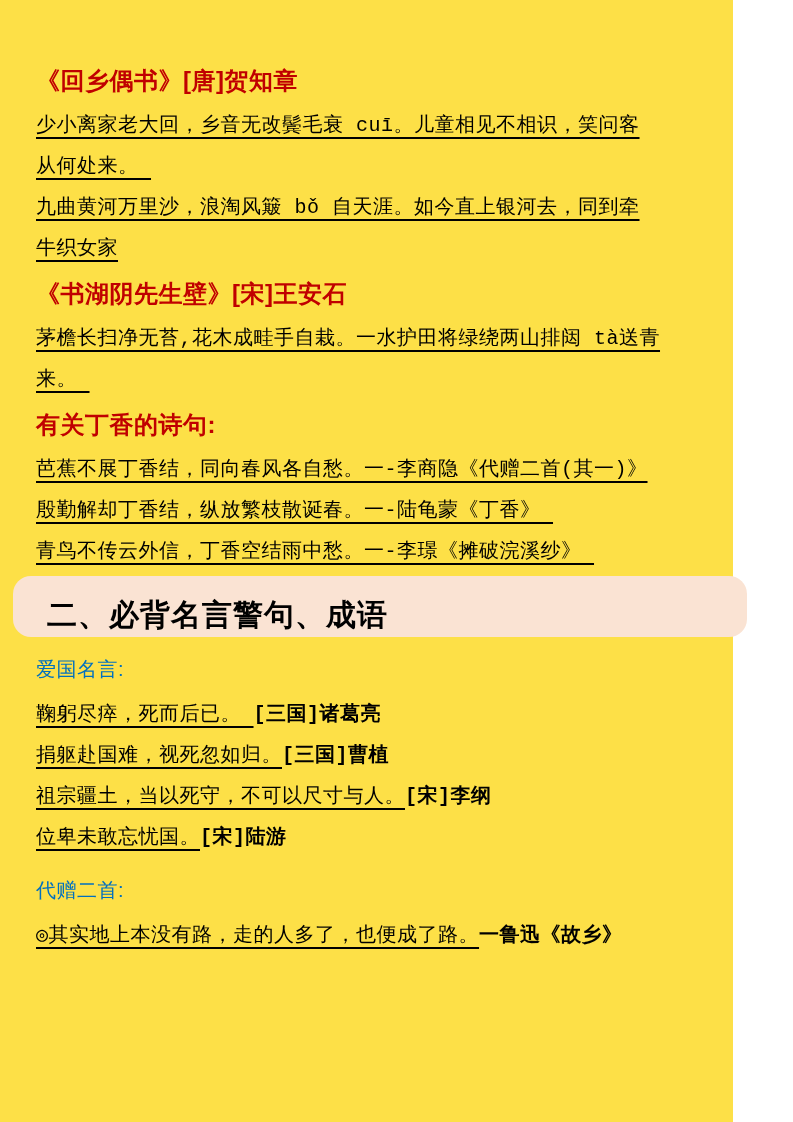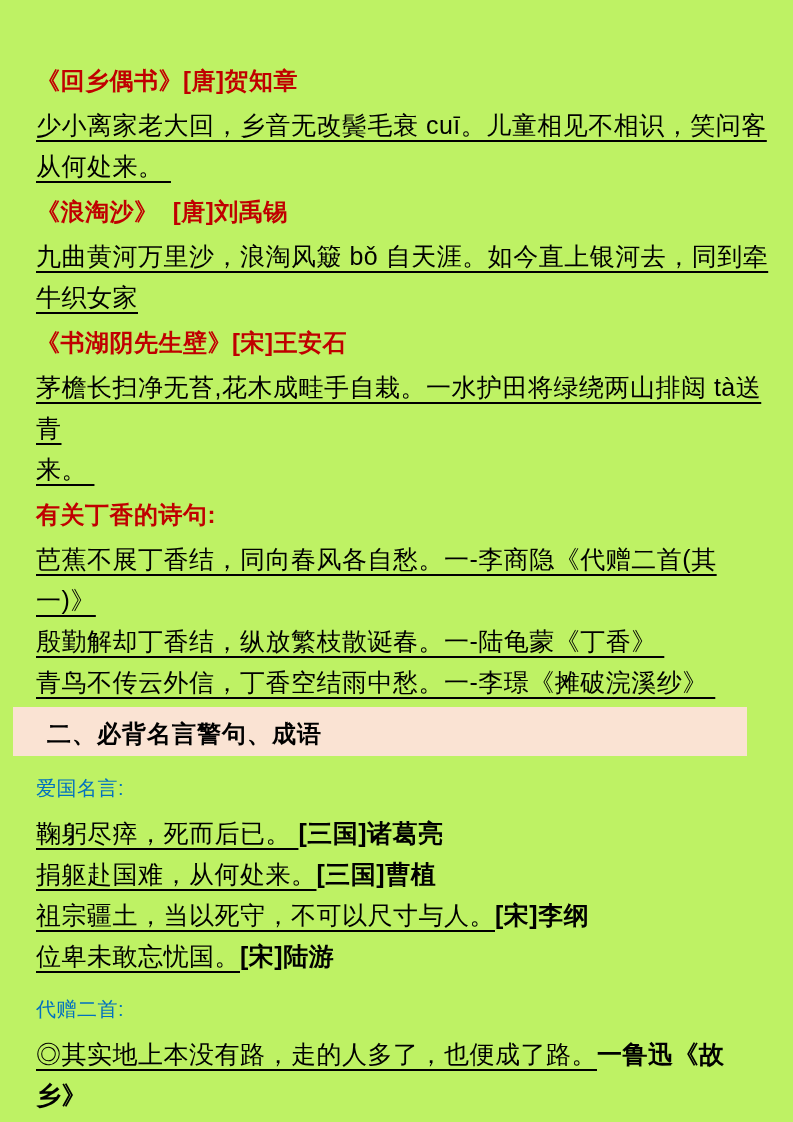--- a/index.html
+++ b/index.html
@@ -9,31 +9,32 @@
   }
   body {
     width: 793px;
     height: 1122px;
     font-family: "Liberation Sans", sans-serif;
     color: #000000;
     overflow: hidden;
   }
   .page {
     box-sizing: border-box;
-    width: 793px;
+    width: 733px;
     height: 1122px;
     padding: 56px 18px 0 36px;
-    background: #bef264;
+    background: #fde047;
   }
   .line {
-    font-size: 25px;
+    font-size: 20px;
     line-height: 41px;
     font-weight: 500;
     white-space: pre-wrap;
     letter-spacing: 0.5px;
+    font-family: Liberation Mono, monospace;
   }
   .u {
     text-decoration: underline;
     text-decoration-thickness: 2px;
     text-underline-offset: 6px;
   }
   .heading-red {
     color: #C00000;
     font-size: 24px;
     line-height: 41px;
@@ -48,57 +49,57 @@
     line-height: 41px;
     font-weight: 400;
     margin: 12px 0 4px 0;
     letter-spacing: 0.5px;
   }
   .banner {
     box-sizing: border-box;
     margin: 4px 0 8px -23px;
     width: 734px;
     background: #FAE3D3;
-    padding: 6px 10px 2px 34px;
-    font-size: 24px;
+    padding: 18px 10px 2px 34px;
+    font-size: 30px;
     line-height: 41px;
     font-weight: 700;
     color: #000000;
     letter-spacing: 1px;
+    border-radius: 18px;
   }
   .author {
     font-weight: 700;
   }
 </style>
 </head>
 <body>
 
 <main class="page">
 
   <div class="heading-red">《回乡偶书》[唐]贺知章</div>
   <div class="line"><span class="u">少小离家老大回，乡音无改鬓毛衰 cuī。儿童相见不相识，笑问客</span></div>
   <div class="line"><span class="u">从何处来。 </span></div>
 
-  <div class="heading-red">《浪淘沙》  [唐]刘禹锡</div>
   <div class="line"><span class="u">九曲黄河万里沙，浪淘风簸 bǒ 自天涯。如今直上银河去，同到牵</span></div>
   <div class="line"><span class="u">牛织女家</span></div>
 
   <div class="heading-red">《书湖阴先生壁》[宋]王安石</div>
   <div class="line"><span class="u">茅檐长扫净无苔,花木成畦手自栽。一水护田将绿绕两山排闼 tà送青</span></div>
   <div class="line"><span class="u">来。 </span></div>
 
   <div class="heading-red">有关丁香的诗句:</div>
   <div class="line"><span class="u">芭蕉不展丁香结，同向春风各自愁。一-李商隐《代赠二首(其一)》</span></div>
   <div class="line"><span class="u">殷勤解却丁香结，纵放繁枝散诞春。一-陆龟蒙《丁香》 </span></div>
   <div class="line"><span class="u">青鸟不传云外信，丁香空结雨中愁。一-李璟《摊破浣溪纱》 </span></div>
 
   <div class="banner">二、必背名言警句、成语</div>
 
   <div class="heading-blue">爱国名言:</div>
   <div class="line"><span class="u">鞠躬尽瘁，死而后已。 </span><span class="author">[三国]诸葛亮</span></div>
-  <div class="line"><span class="u">捐躯赴国难，从何处来。</span><span class="author">[三国]曹植</span></div>
+  <div class="line"><span class="u">捐躯赴国难，视死忽如归。</span><span class="author">[三国]曹植</span></div>
   <div class="line"><span class="u">祖宗疆土，当以死守，不可以尺寸与人。</span><span class="author">[宋]李纲</span></div>
   <div class="line"><span class="u">位卑未敢忘忧国。</span><span class="author">[宋]陆游</span></div>
 
   <div class="heading-blue">代赠二首:</div>
   <div class="line"><span class="u">◎其实地上本没有路，走的人多了，也便成了路。</span><span class="author">一鲁迅《故乡》</span></div>
 
 </main>
 
 </body></html>

